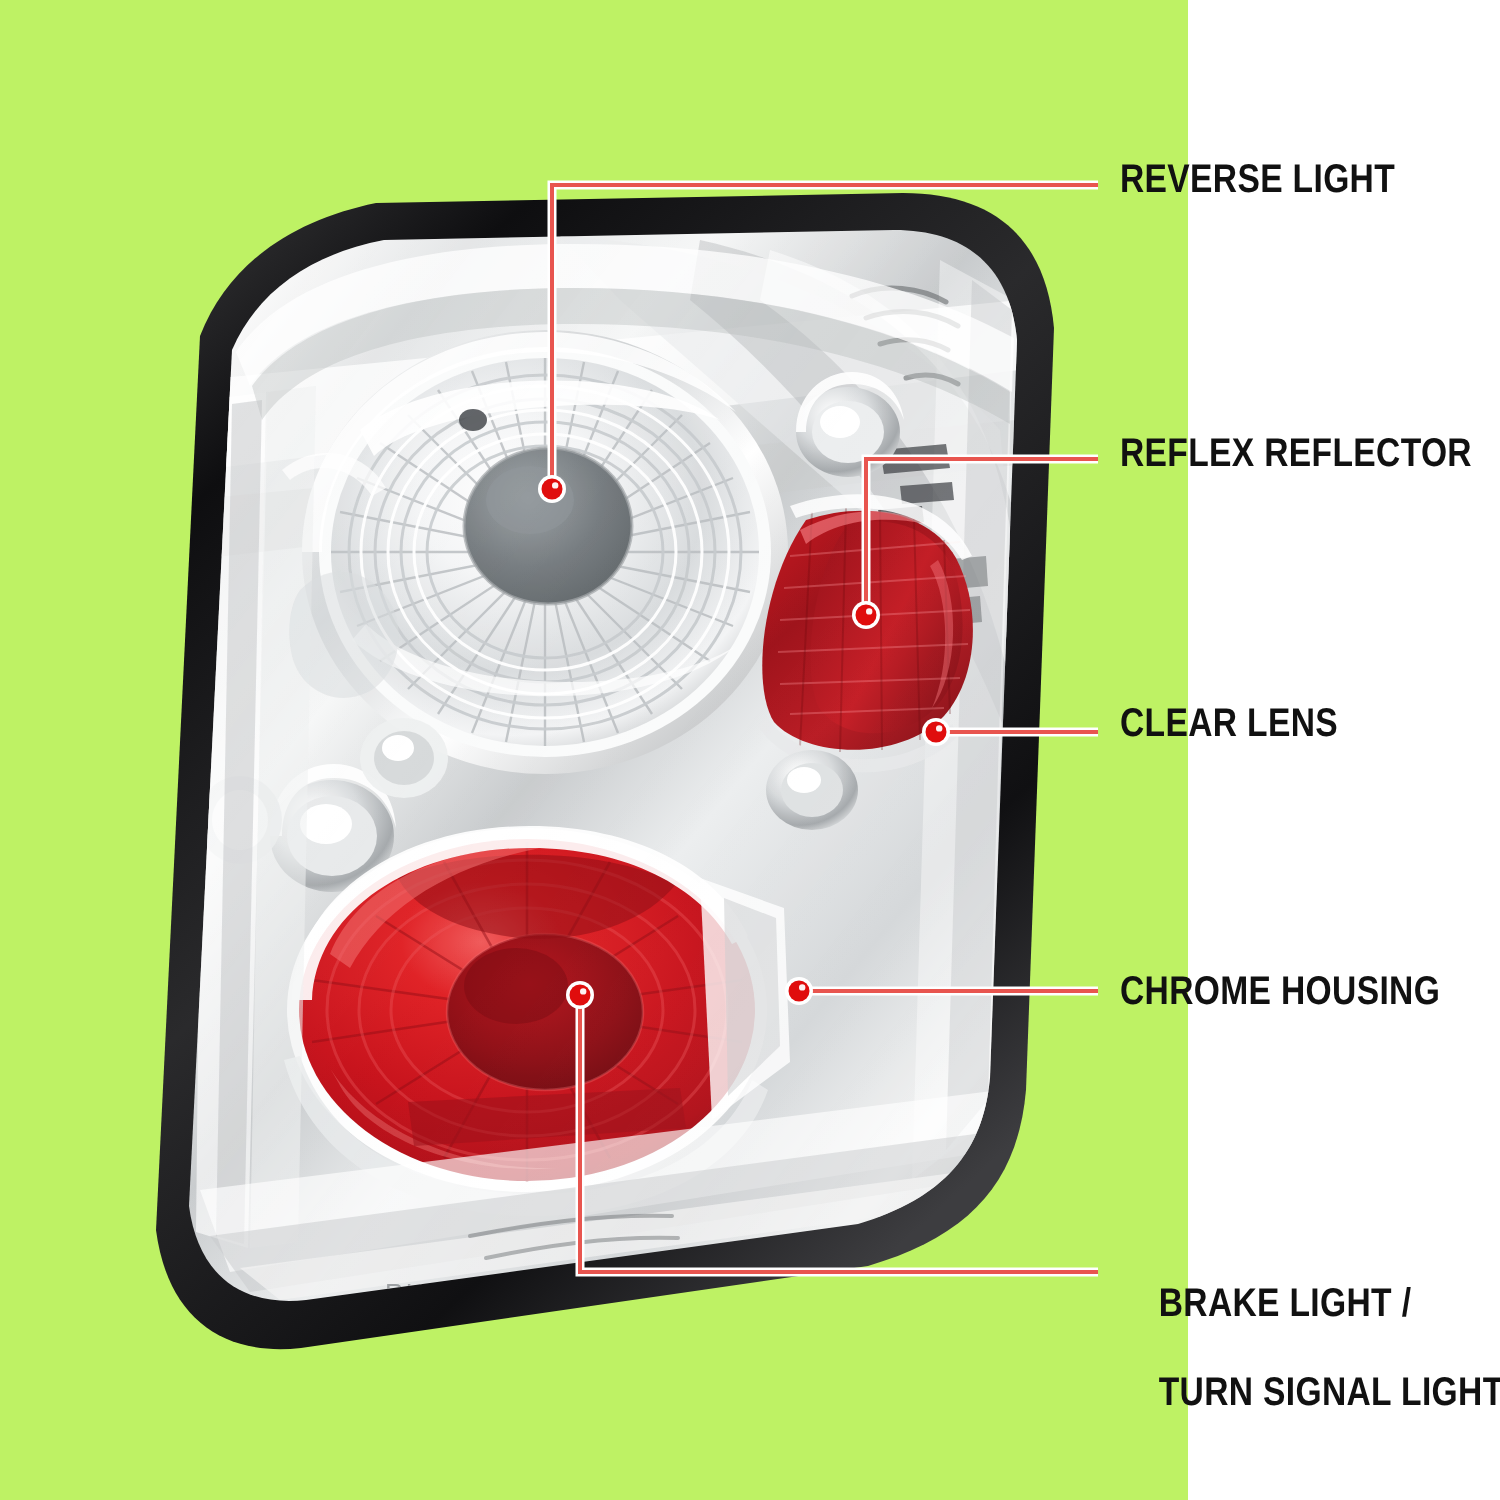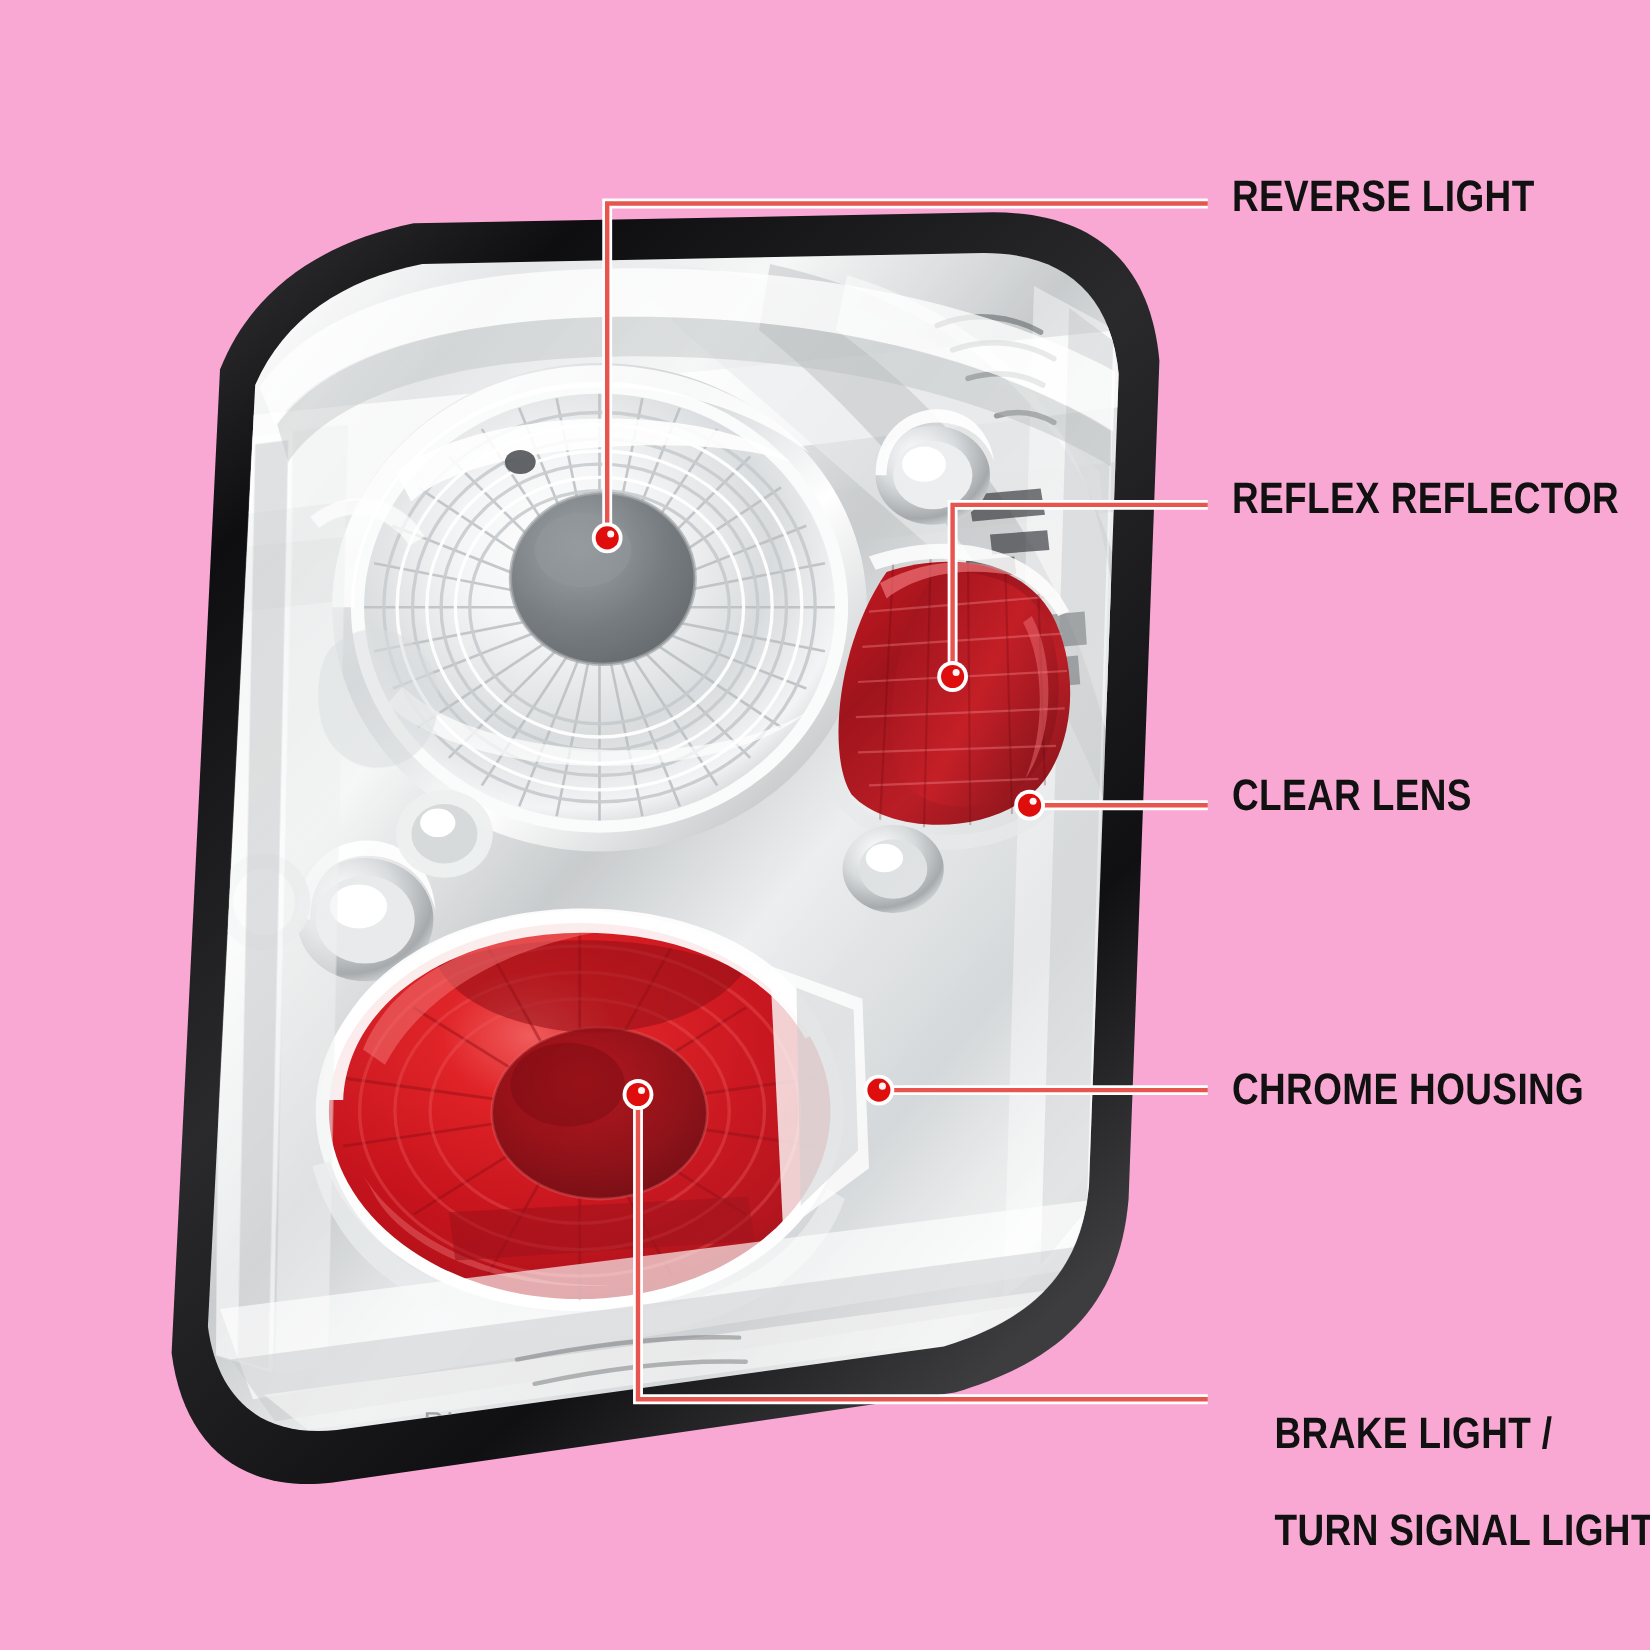--- a/index.html
+++ b/index.html
@@ -11,23 +11,23 @@
     width: 1500px;
     height: 1500px;
     position: relative;
     overflow: hidden;
     font-family: "Liberation Sans", sans-serif;
   }
 
   #stage {
     position: absolute;
     inset: 0;
-    width: 1500px;
+    width: 1188px;
     height: 1500px;
-    background: #f9a8d4;
+    background: #bef264;
   }
 
   
   #photo {
     position: absolute;
     left: 0;
     top: 0;
     width: 1500px;
     height: 1500px;
   }

